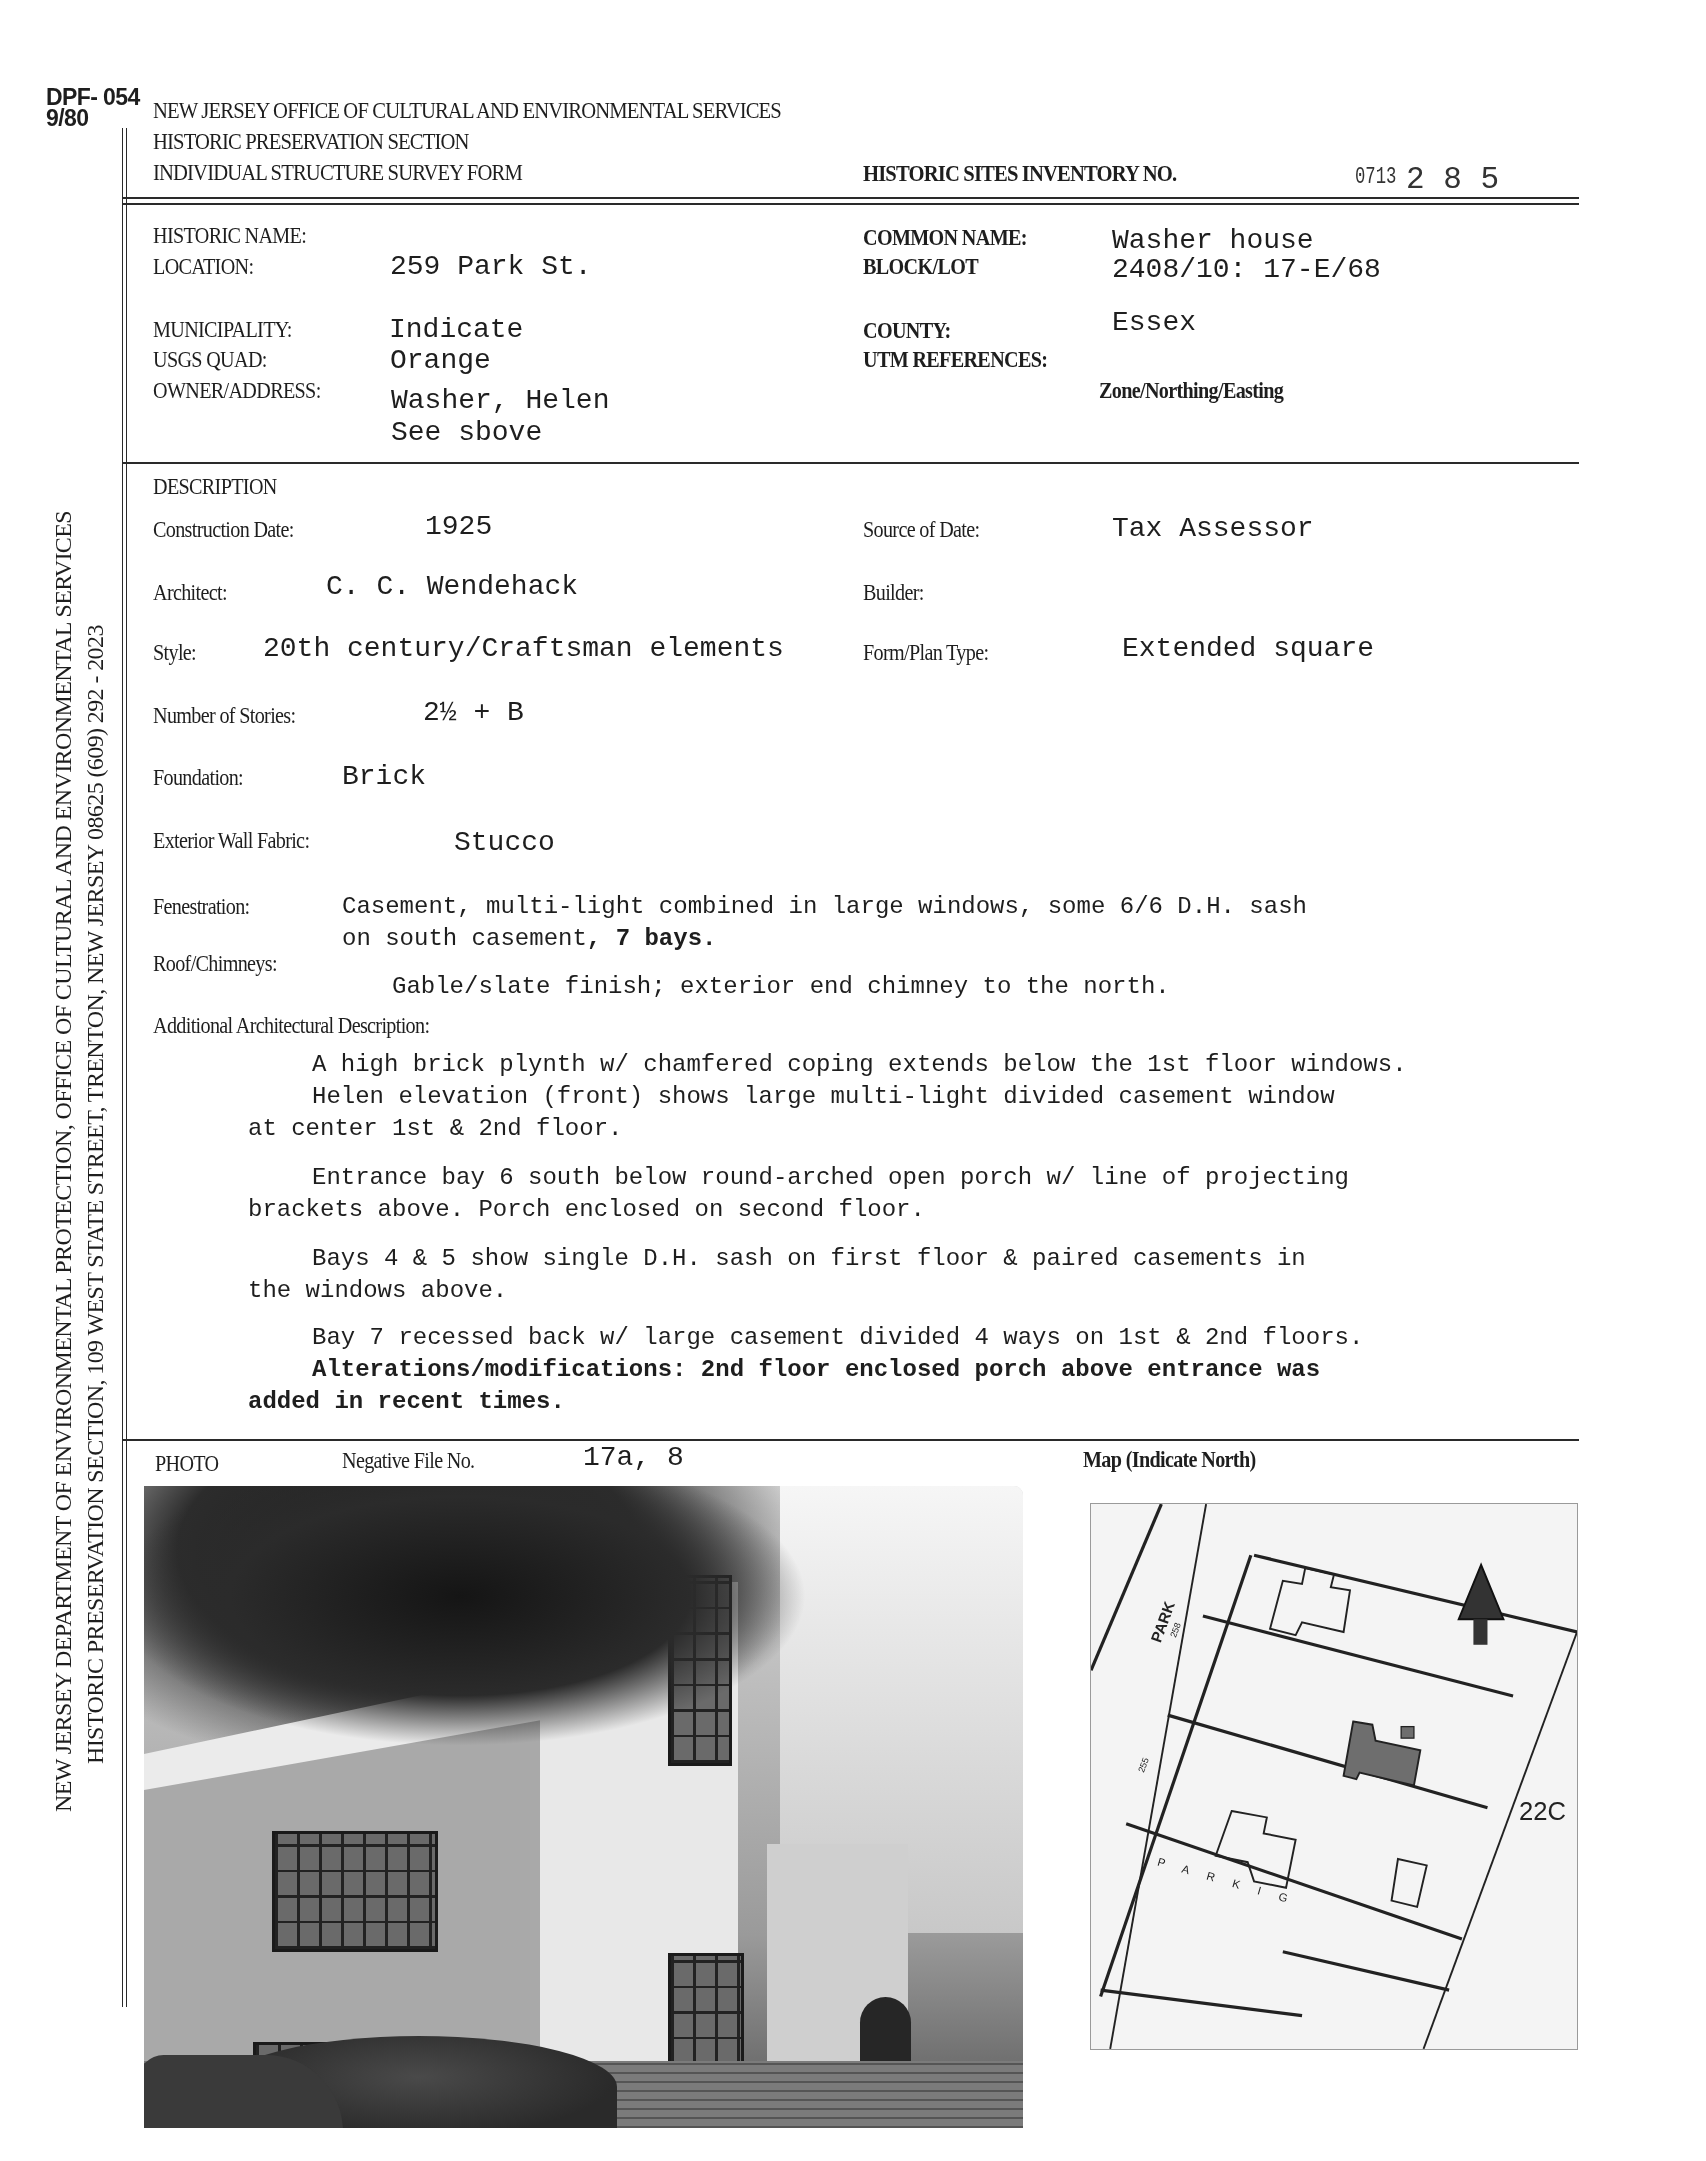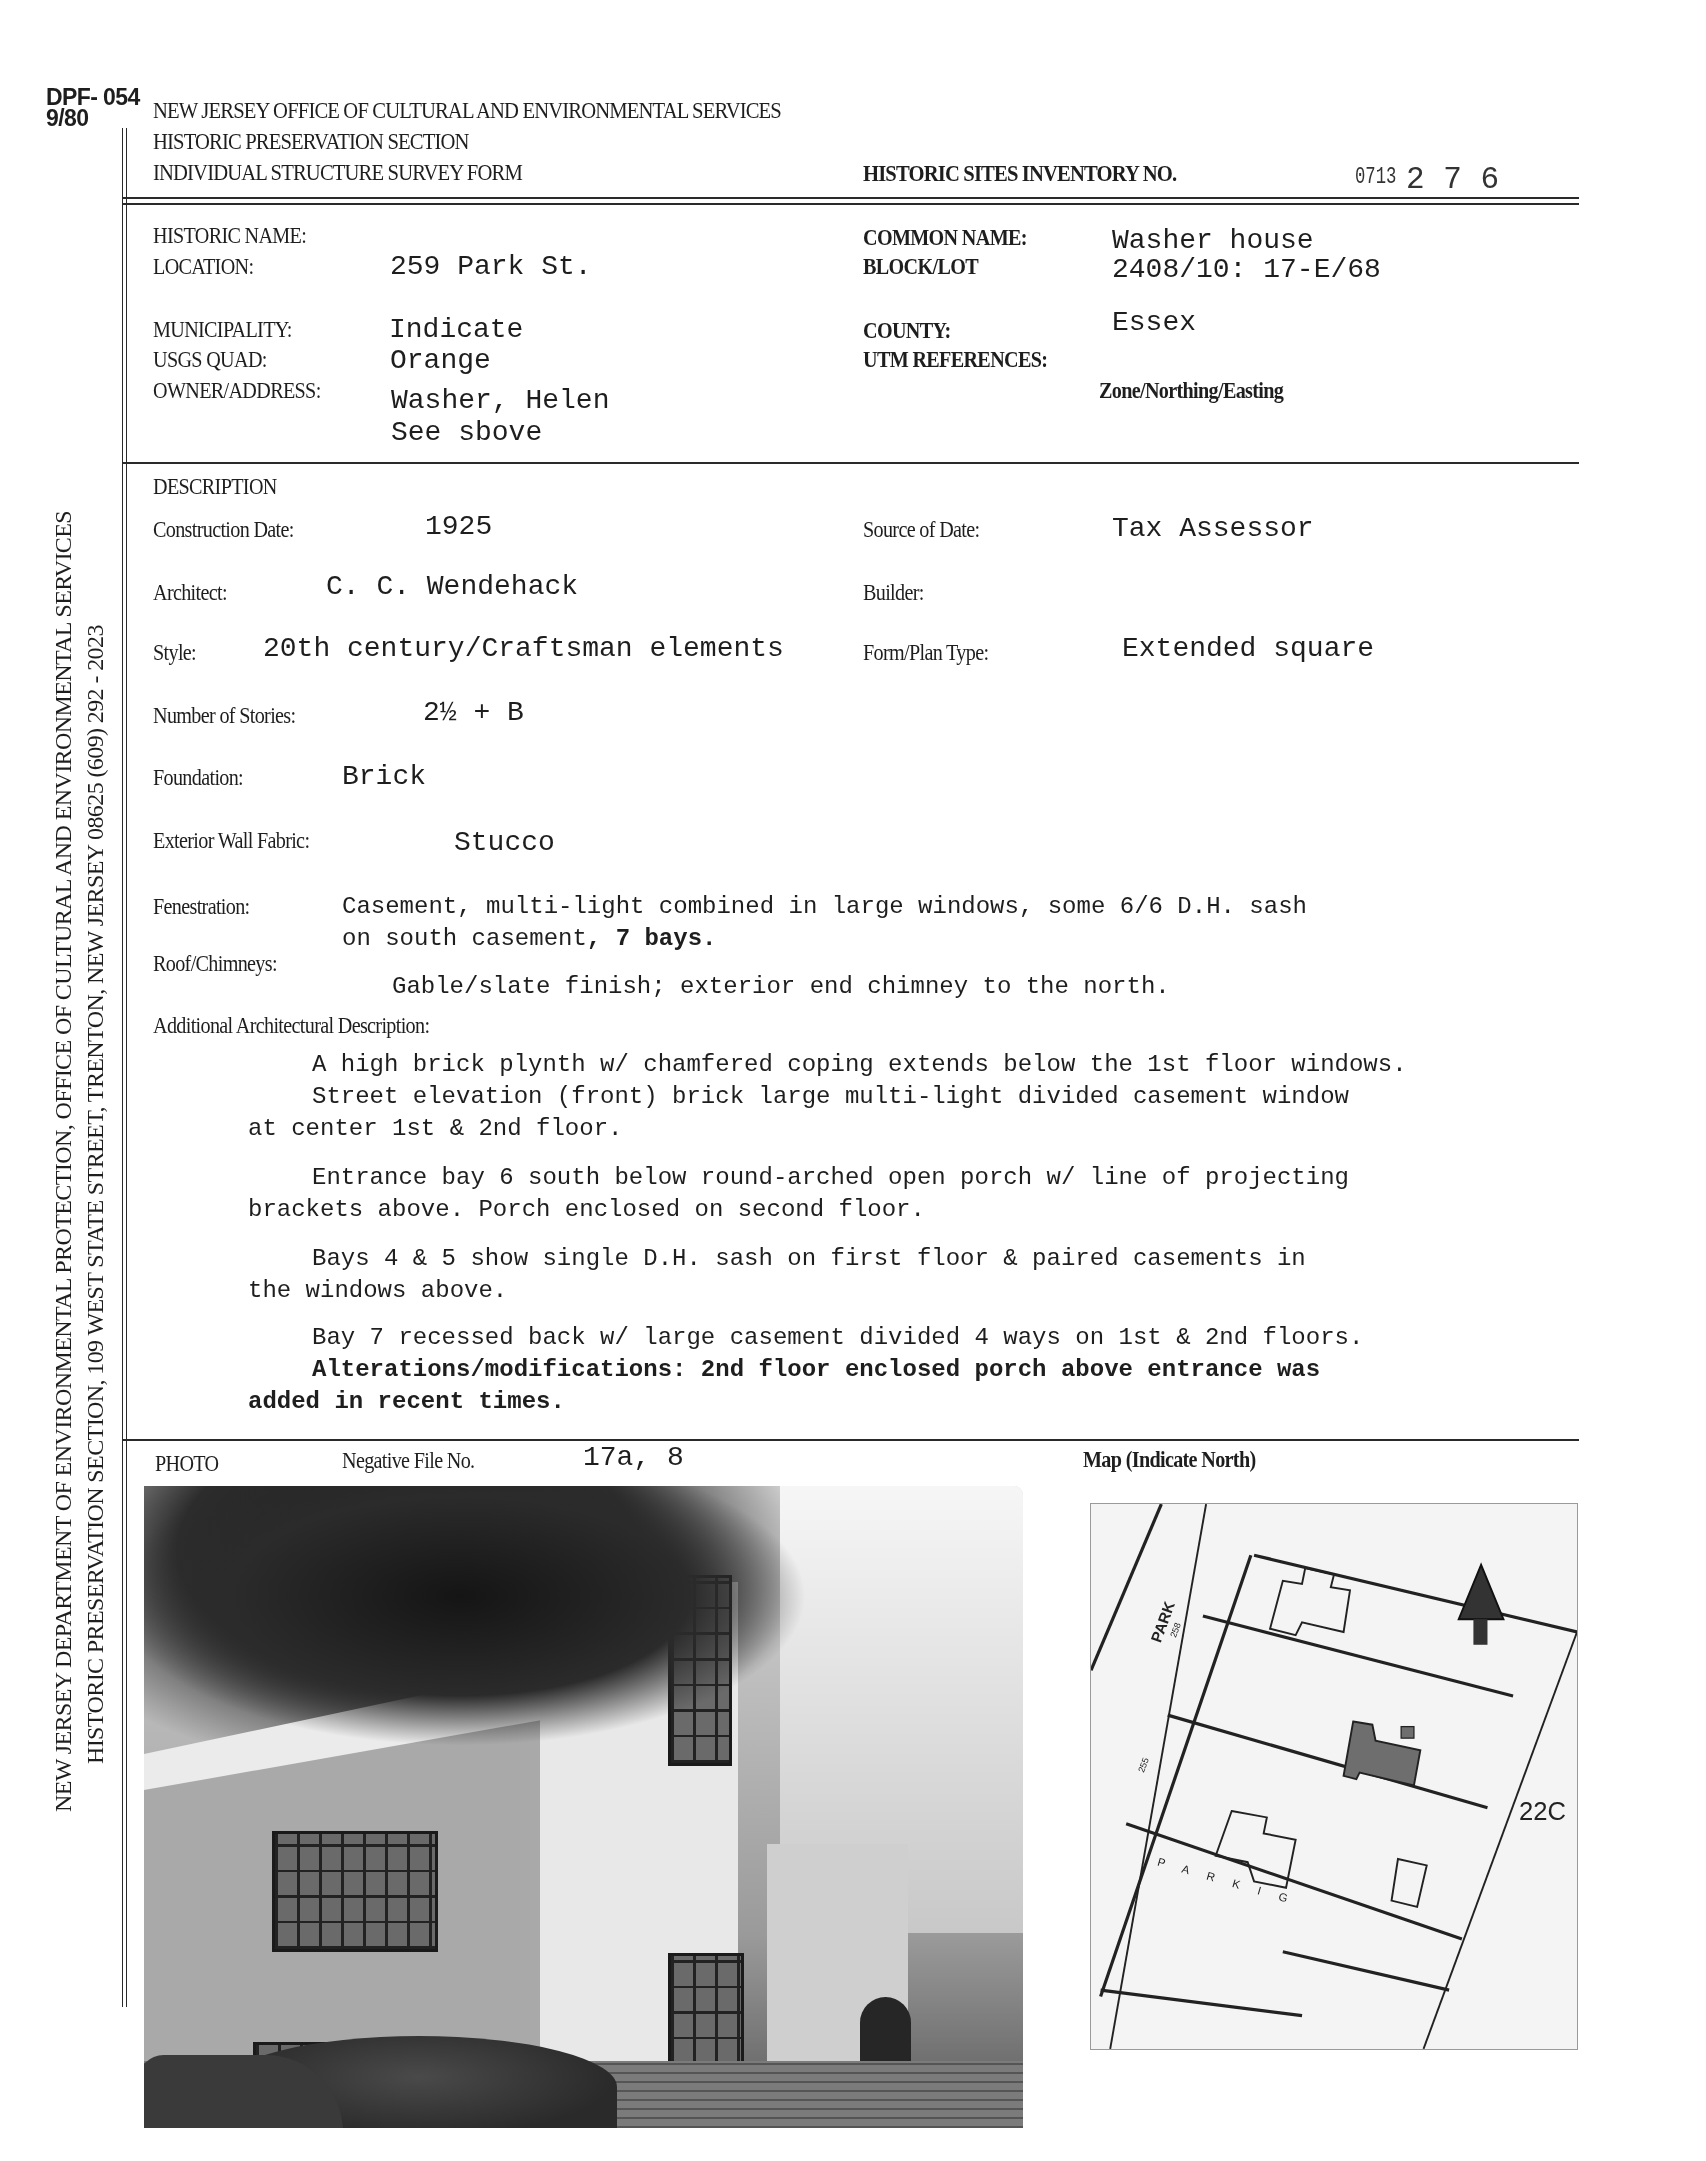--- a/index.html
+++ b/index.html
@@ -50,21 +50,21 @@
 <div class="abs sans formcode">
   <div>DPF- 054</div>
   <div>9/80</div>
 </div>
 
 <div class="abs serif hdr" style="left:153px; top:97px;">NEW JERSEY OFFICE OF CULTURAL AND ENVIRONMENTAL SERVICES</div>
 <div class="abs serif hdr" style="left:153px; top:128px;">HISTORIC PRESERVATION SECTION</div>
 <div class="abs serif hdr" style="left:153px; top:159px;">INDIVIDUAL STRUCTURE SURVEY FORM</div>
 <div class="abs serif hdr lbl-b" style="left:863px; top:160px;">HISTORIC SITES INVENTORY NO.</div>
 <div class="abs mono" style="left:1355px; top:164px; font-size:23px; transform:scaleX(0.75); transform-origin:left; color:#333;">0713</div>
-<div class="abs mono" style="left:1406px; top:162px; font-size:31px; color:#333;">2 7 6</div>
+<div class="abs mono" style="left:1406px; top:162px; font-size:31px; color:#333;">2 8 5</div>
 
 <div class="vbar"></div>
 <div class="hrule-double" style="top:197px;"></div>
 <div class="hrule" style="top:462px;"></div>
 <div class="hrule" style="top:1439px;"></div>
 
 <div class="vert serif" style="left:50px; top:1812px; width:1470px;">NEW JERSEY DEPARTMENT OF ENVIRONMENTAL PROTECTION, OFFICE OF CULTURAL AND ENVIRONMENTAL SERVICES</div>
 <div class="vert serif" style="left:82px; top:1764px;">HISTORIC PRESERVATION SECTION, 109 WEST STATE STREET, TRENTON, NEW JERSEY 08625   (609) 292 - 2023</div>
 
 <div class="abs serif lbl" style="left:153px; top:222px;">HISTORIC NAME:</div>
@@ -118,21 +118,21 @@
 <div class="abs serif lbl" style="left:153px; top:893px;">Fenestration:</div>
 <div class="abs mono desc-line" style="left:342px; top:893px;">Casement, multi-light combined in large windows, some 6/6 D.H. sash</div>
 <div class="abs mono desc-line" style="left:342px; top:925px;"><span>on south casement</span><span style="font-weight:bold;">, 7 bays.</span></div>
 
 <div class="abs serif lbl" style="left:153px; top:950px;">Roof/Chimneys:</div>
 <div class="abs mono desc-line" style="left:392px; top:973px;">Gable/slate finish; exterior end chimney to the north.</div>
 
 <div class="abs serif lbl" style="left:153px; top:1012px;">Additional Architectural Description:</div>
 
 <div class="abs mono desc-line" style="left:312px; top:1051px;">A high brick plynth w/ chamfered coping extends below the 1st floor windows.</div>
-<div class="abs mono desc-line" style="left:312px; top:1083px;">Street elevation (front) brick large multi-light divided casement window</div>
+<div class="abs mono desc-line" style="left:312px; top:1083px;">Helen elevation (front) shows large multi-light divided casement window</div>
 <div class="abs mono desc-line" style="left:248px; top:1115px;">at center 1st &amp; 2nd floor.</div>
 <div class="abs mono desc-line" style="left:312px; top:1164px;">Entrance bay 6 south below round-arched open porch w/ line of projecting</div>
 <div class="abs mono desc-line" style="left:248px; top:1196px;">brackets above.  Porch enclosed on second floor.</div>
 <div class="abs mono desc-line" style="left:312px; top:1245px;">Bays 4 &amp; 5 show single D.H. sash on first floor &amp; paired casements in</div>
 <div class="abs mono desc-line" style="left:248px; top:1277px;">the windows above.</div>
 <div class="abs mono desc-line" style="left:312px; top:1324px;">Bay 7 recessed back w/ large casement divided 4 ways on 1st &amp; 2nd floors.</div>
 <div class="abs mono desc-line" style="left:312px; top:1356px; font-weight:bold;">Alterations/modifications:  2nd floor enclosed porch above entrance was</div>
 <div class="abs mono desc-line" style="left:248px; top:1388px; font-weight:bold;">added in recent times.</div>
 
 <div class="abs serif lbl" style="left:155px; top:1450px;">PHOTO</div>

